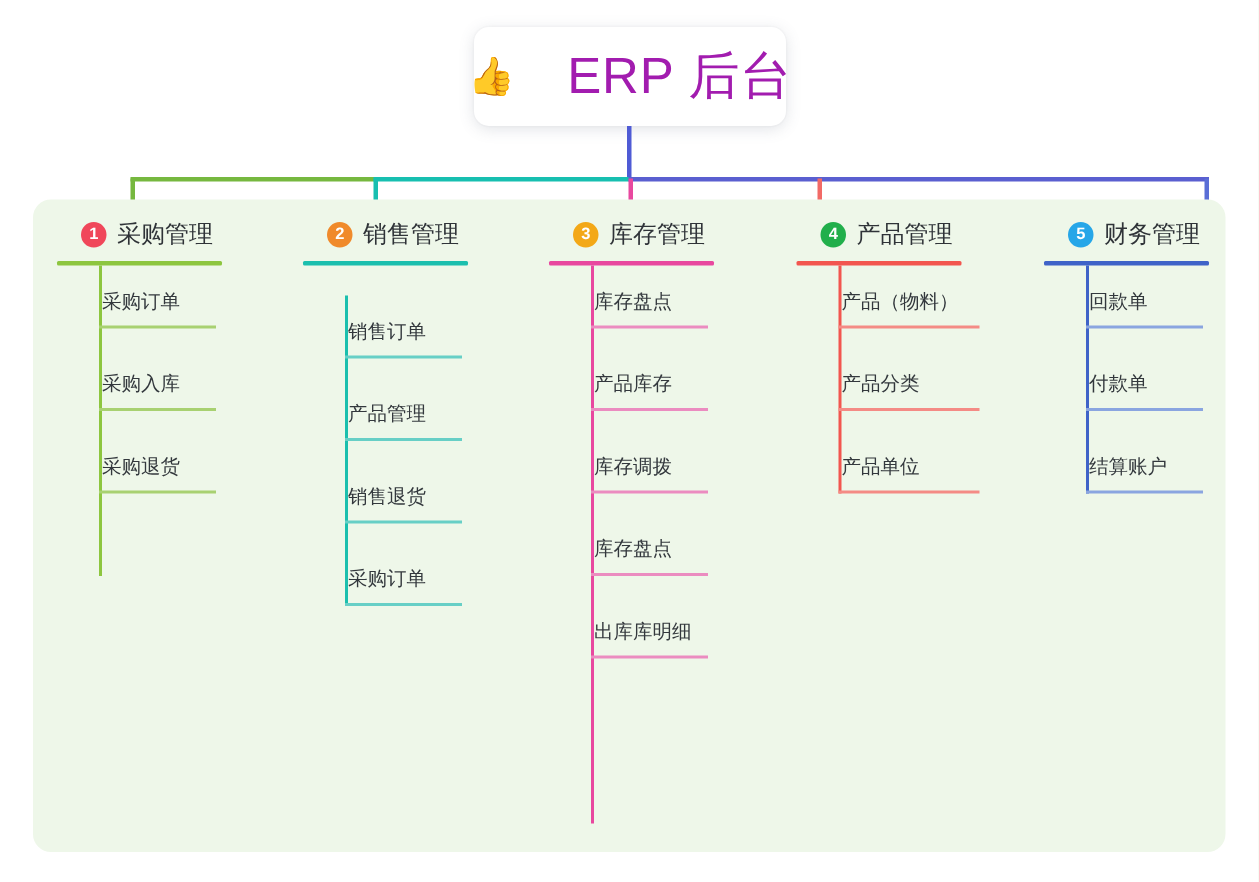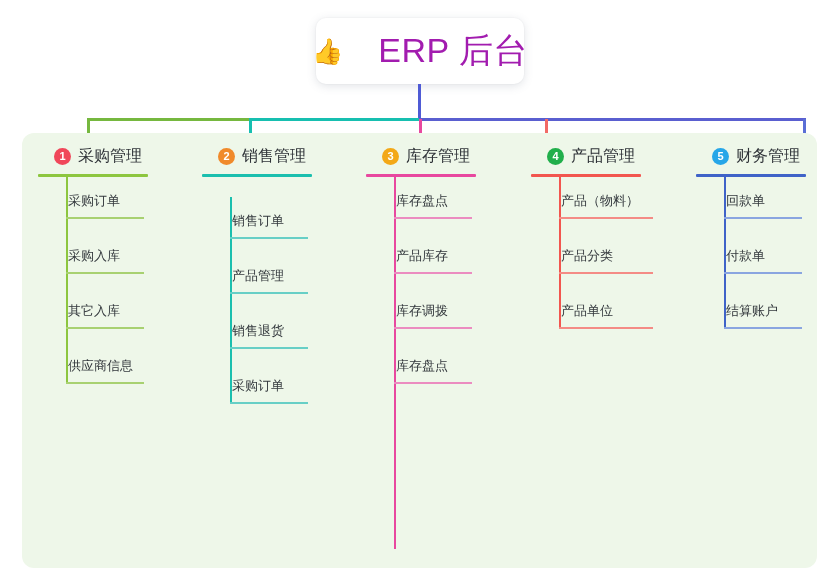--- a/index.html
+++ b/index.html
@@ -99,25 +99,21 @@
           <div class="spine" style="background: rgb(141, 198, 63); height: 207px;"></div>
           <div class="leaf">
             <div class="leaf-label">采购订单</div>
             <div class="leaf-rule" style="background: rgb(168, 209, 113); width: 78px;"></div>
           </div>
           <div class="leaf">
             <div class="leaf-label">采购入库</div>
             <div class="leaf-rule" style="background: rgb(168, 209, 113); width: 78px;"></div>
           </div>
           <div class="leaf">
-            <div class="leaf-label">其它入库</div>
-            <div class="leaf-rule" style="background: rgb(168, 209, 113); width: 78px;"></div>
-          </div>
-          <div class="leaf">
-            <div class="leaf-label">供应商信息</div>
+            <div class="leaf-label">采购退货</div>
             <div class="leaf-rule" style="background: rgb(168, 209, 113); width: 78px;"></div>
           </div>
         </div>
       </div>
       <div class="column" style="left: 202px;">
         <div class="col-head">
           <span class="badge" style="background: rgb(240, 138, 43);">2</span>
           <span class="col-title">销售管理</span>
         </div>
         <div class="head-rule" style="background: rgb(27, 191, 174); width: 110px;"></div>
@@ -158,20 +154,24 @@
             <div class="leaf-rule" style="background: rgb(235, 140, 192); width: 78px;"></div>
           </div>
           <div class="leaf">
             <div class="leaf-label">库存调拨</div>
             <div class="leaf-rule" style="background: rgb(235, 140, 192); width: 78px;"></div>
           </div>
           <div class="leaf">
             <div class="leaf-label">库存盘点</div>
             <div class="leaf-rule" style="background: rgb(235, 140, 192); width: 78px;"></div>
           </div>
+          <div class="leaf">
+            <div class="leaf-label">出库库明细</div>
+            <div class="leaf-rule" style="background: rgb(235, 140, 192); width: 78px;"></div>
+          </div>
         </div>
       </div>
       <div class="column" style="left: 531px;">
         <div class="col-head">
           <span class="badge" style="background: rgb(33, 175, 75);">4</span>
           <span class="col-title">产品管理</span>
         </div>
         <div class="head-rule" style="background: rgb(242, 86, 79); width: 110px;"></div>
         <div class="branch" style="height: 165px;">
           <div class="spine" style="background: rgb(242, 86, 79); height: 152px;"></div>

